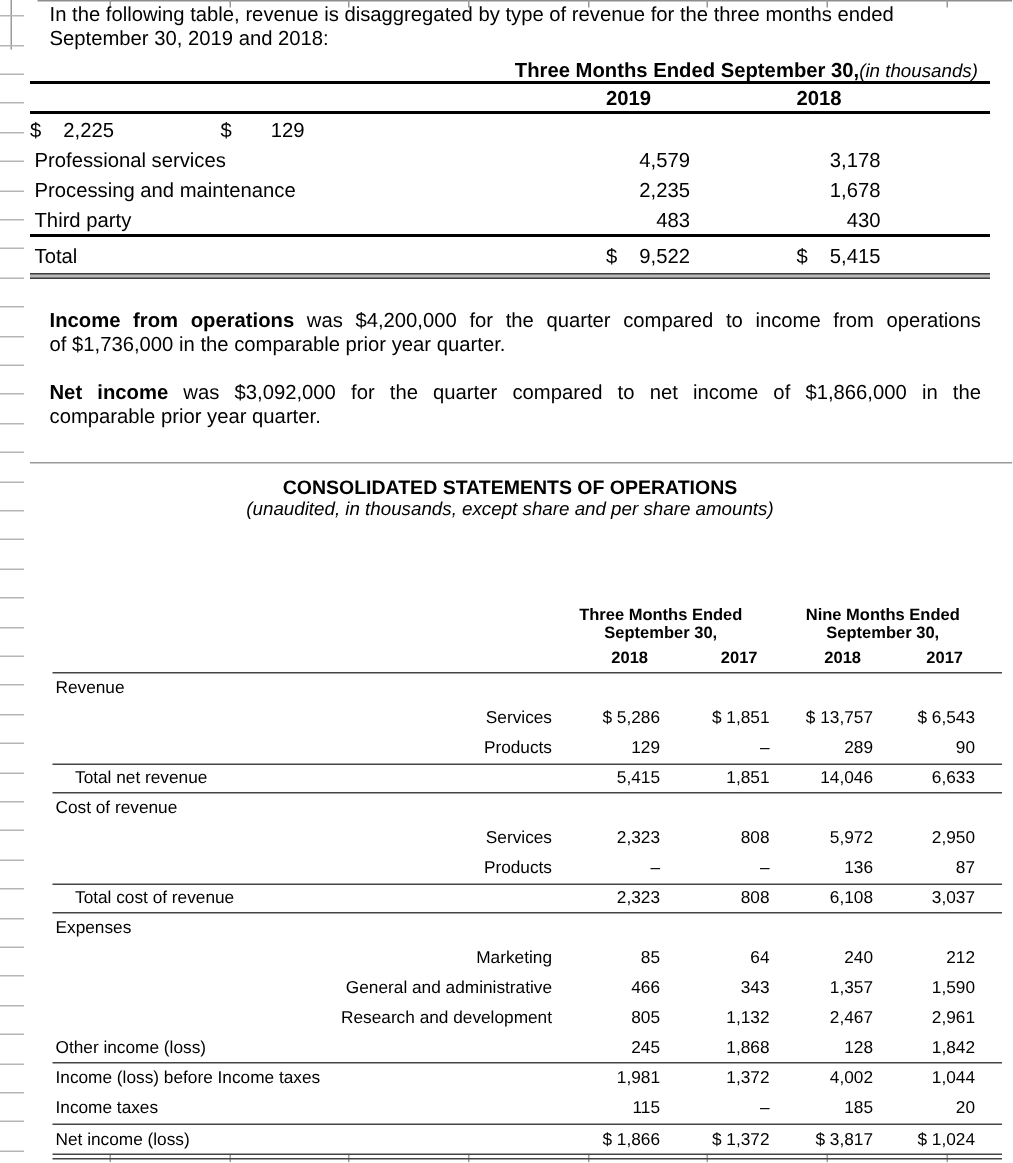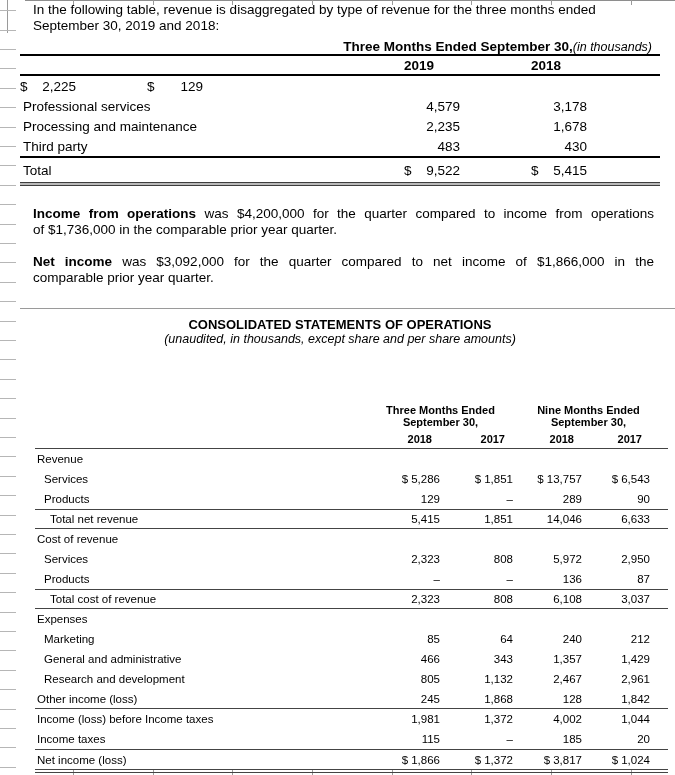--- a/index.html
+++ b/index.html
@@ -49,21 +49,21 @@
   .t2 { position:absolute; left:35px; top:374px; width:633px; font-size:11.5px;margin-top:30px; }
   .t2-ghead { display:flex; height:25px; font-weight:bold; font-size:11px; line-height:12px; text-align:center; }
   .t2-glab { flex:1; }
   .t2-g1 { width:145px; }
   .t2-g2 { width:137px; padding-left:14px; }
   .t2-gsp { width:18px; }
   .t2-years { display:flex; height:20px; border-bottom:1px solid #444; align-items:center;
               font-weight:bold; font-size:11px; }
   .t2-row { display:flex; height:20px; align-items:center; }
   .t2-lab { flex:1; }
-  .ind0 { padding-left:2px; } .ind1 { padding-left:9px; } .ind2 { padding-left:15px; }
+  .ind0 { padding-left:2px; } .ind1 { padding-left:9px;text-align:right; } .ind2 { padding-left:15px; }
   .c0 { width:72px; } .c1 { width:73px; } .c2 { width:69px; } .c3 { width:68px; }
   .t2-c { text-align:right; }
   .t2-yc { text-align:right; padding-right:8px; }
   .t2-sp { width:18px; }
   .bt { border-top:1px solid #444; }
   .bb { border-bottom:1px solid #444;justify-content:center; }
   .t2-double { height:4px; border-top:1px solid #444; border-bottom:1px solid #444; }
 </style>
 </head>
 <body>
@@ -328,21 +328,21 @@
           <div class="c1 t2-c">64</div>
           <div class="c2 t2-c">240</div>
           <div class="c3 t2-c">212</div>
           <div class="t2-sp"></div>
         </div>
         <div class="t2-row">
           <div class="t2-lab ind1">General and administrative</div>
           <div class="c0 t2-c">466</div>
           <div class="c1 t2-c">343</div>
           <div class="c2 t2-c">1,357</div>
-          <div class="c3 t2-c">1,429</div>
+          <div class="c3 t2-c">1,590</div>
           <div class="t2-sp"></div>
         </div>
         <div class="t2-row">
           <div class="t2-lab ind1">Research and development</div>
           <div class="c0 t2-c">805</div>
           <div class="c1 t2-c">1,132</div>
           <div class="c2 t2-c">2,467</div>
           <div class="c3 t2-c">2,961</div>
           <div class="t2-sp"></div>
         </div>

